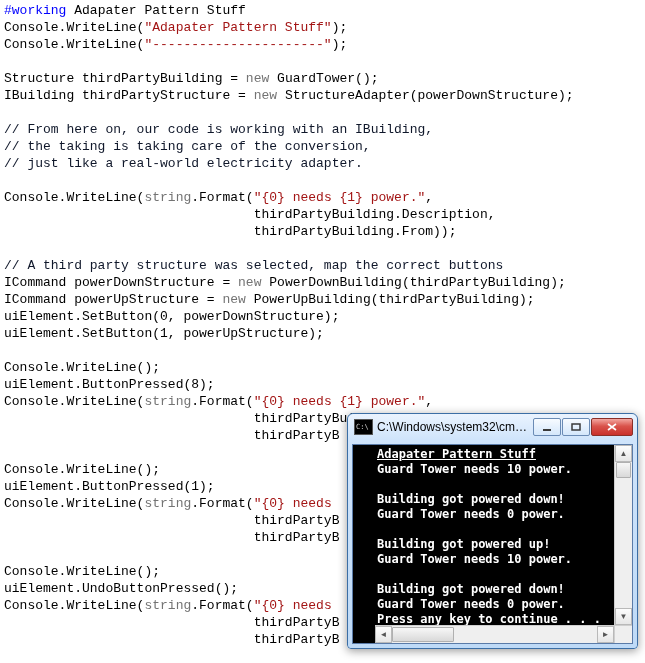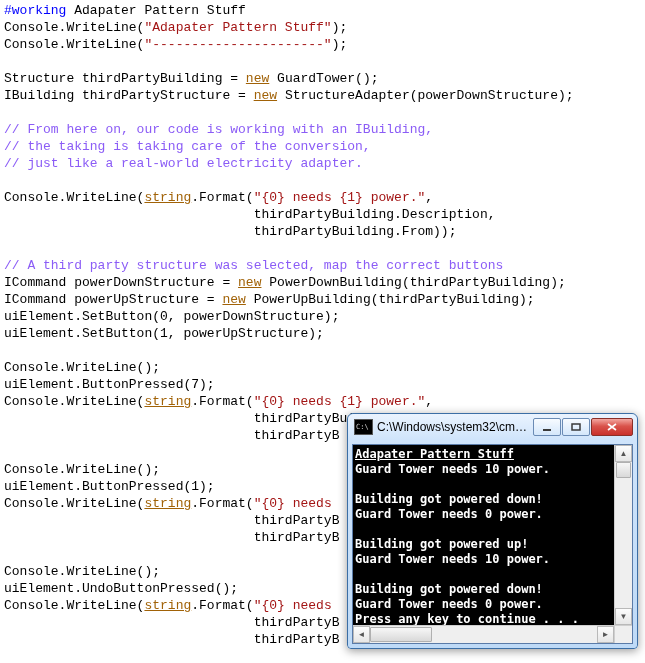--- a/index.html
+++ b/index.html
@@ -13,24 +13,24 @@
     height: 663px;
     overflow: hidden;
     position: relative;
   }
   .editor {
     padding: 2px 4px;
     white-space: pre;
     color: #000;
   }
   .kw-region { color: #0000ff; }
-  .kw-blue { color: #a16207; text-decoration: underline; }
+  .kw-blue { color: #737373; }
   .type { color: #000000; }
   .str { color: #a31515; }
-  .comment { color: #8b5cf6; }
+  .comment { color: #0f172a; }
   .normal { color: #000; }
 
   .console-window {
     position: absolute;
     left: 347px;
     top: 413px;
     width: 289px;
     border: 1px solid #3b6ea5;
     border-radius: 6px 6px 4px 4px;
     background: linear-gradient(#cfe4fb, #bedaf7);
@@ -98,20 +98,21 @@
     padding: 4px;
     background: linear-gradient(#cfe4fb,#bedaf7);
     border-radius: 0 0 4px 4px;
   }
   .console-body-outer {
     border: 1px solid #5a7ba8;
     background: #000;
     display: flex;
     flex-direction: column;
     height: 198px;
+    padding-left: 22px;
   }
   .console-body {
     flex: 1;
     display: flex;
     overflow: hidden;
   }
   .console-text {
     flex: 1;
     color: #fff;
     font-family: "Lucida Console", Consolas, monospace;
@@ -192,21 +193,21 @@
 <span>                                thirdPartyBuilding.Description,</span>
 <span>                                thirdPartyBuilding.From));</span>
 
 <span class="comment">// A third party structure was selected, map the correct buttons</span>
 <span class="type">ICommand</span><span> powerDownStructure = </span><span class="kw-blue">new</span><span> </span><span class="type">PowerDownBuilding</span><span>(thirdPartyBuilding);</span>
 <span class="type">ICommand</span><span> powerUpStructure = </span><span class="kw-blue">new</span><span> </span><span class="type">PowerUpBuilding</span><span>(thirdPartyBuilding);</span>
 <span>uiElement.SetButton(0, powerDownStructure);</span>
 <span>uiElement.SetButton(1, powerUpStructure);</span>
 
 <span class="type">Console</span><span>.WriteLine();</span>
-<span>uiElement.ButtonPressed(7);</span>
+<span>uiElement.ButtonPressed(8);</span>
 <span class="type">Console</span><span>.WriteLine(</span><span class="kw-blue">string</span><span>.Format(</span><span class="str">"{0} needs {1} power."</span><span>,</span>
 <span>                                thirdPartyBuilding.Description,</span>
 <span>                                thirdPartyB</span>
 
 <span class="type">Console</span><span>.WriteLine();</span>
 <span>uiElement.ButtonPressed(1);</span>
 <span class="type">Console</span><span>.WriteLine(</span><span class="kw-blue">string</span><span>.Format(</span><span class="str">"{0} needs </span>
 <span>                                thirdPartyB</span>
 <span>                                thirdPartyB</span>
 

